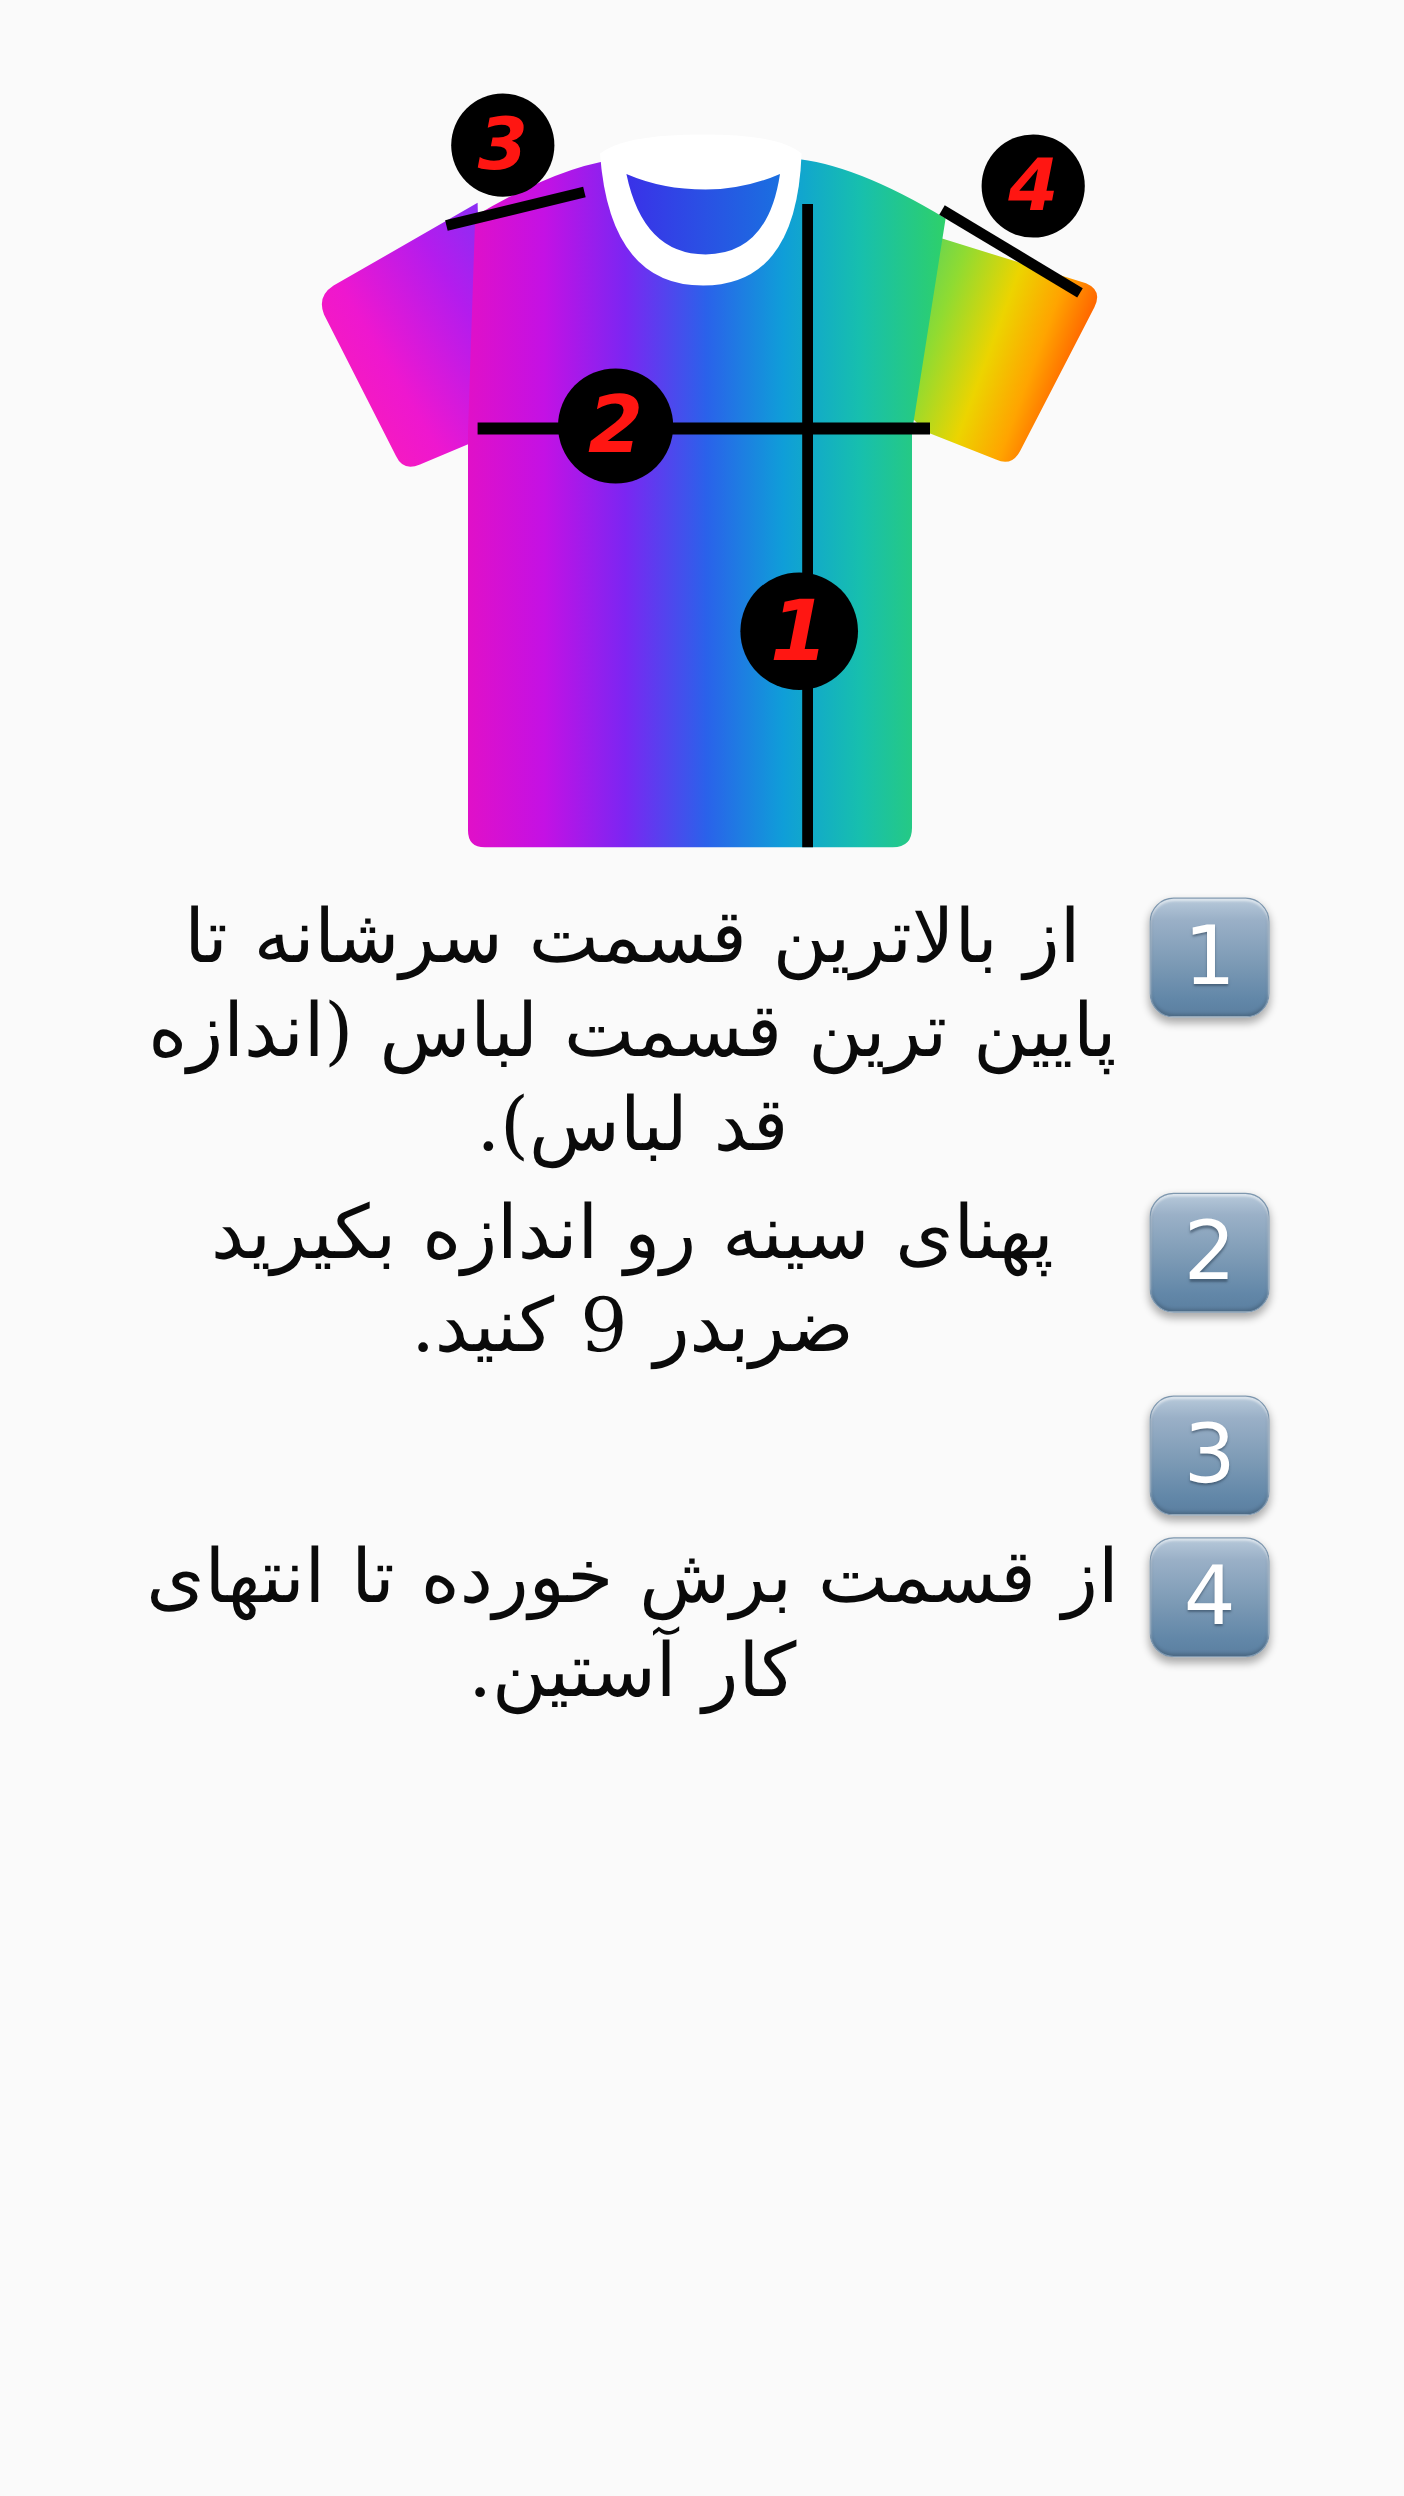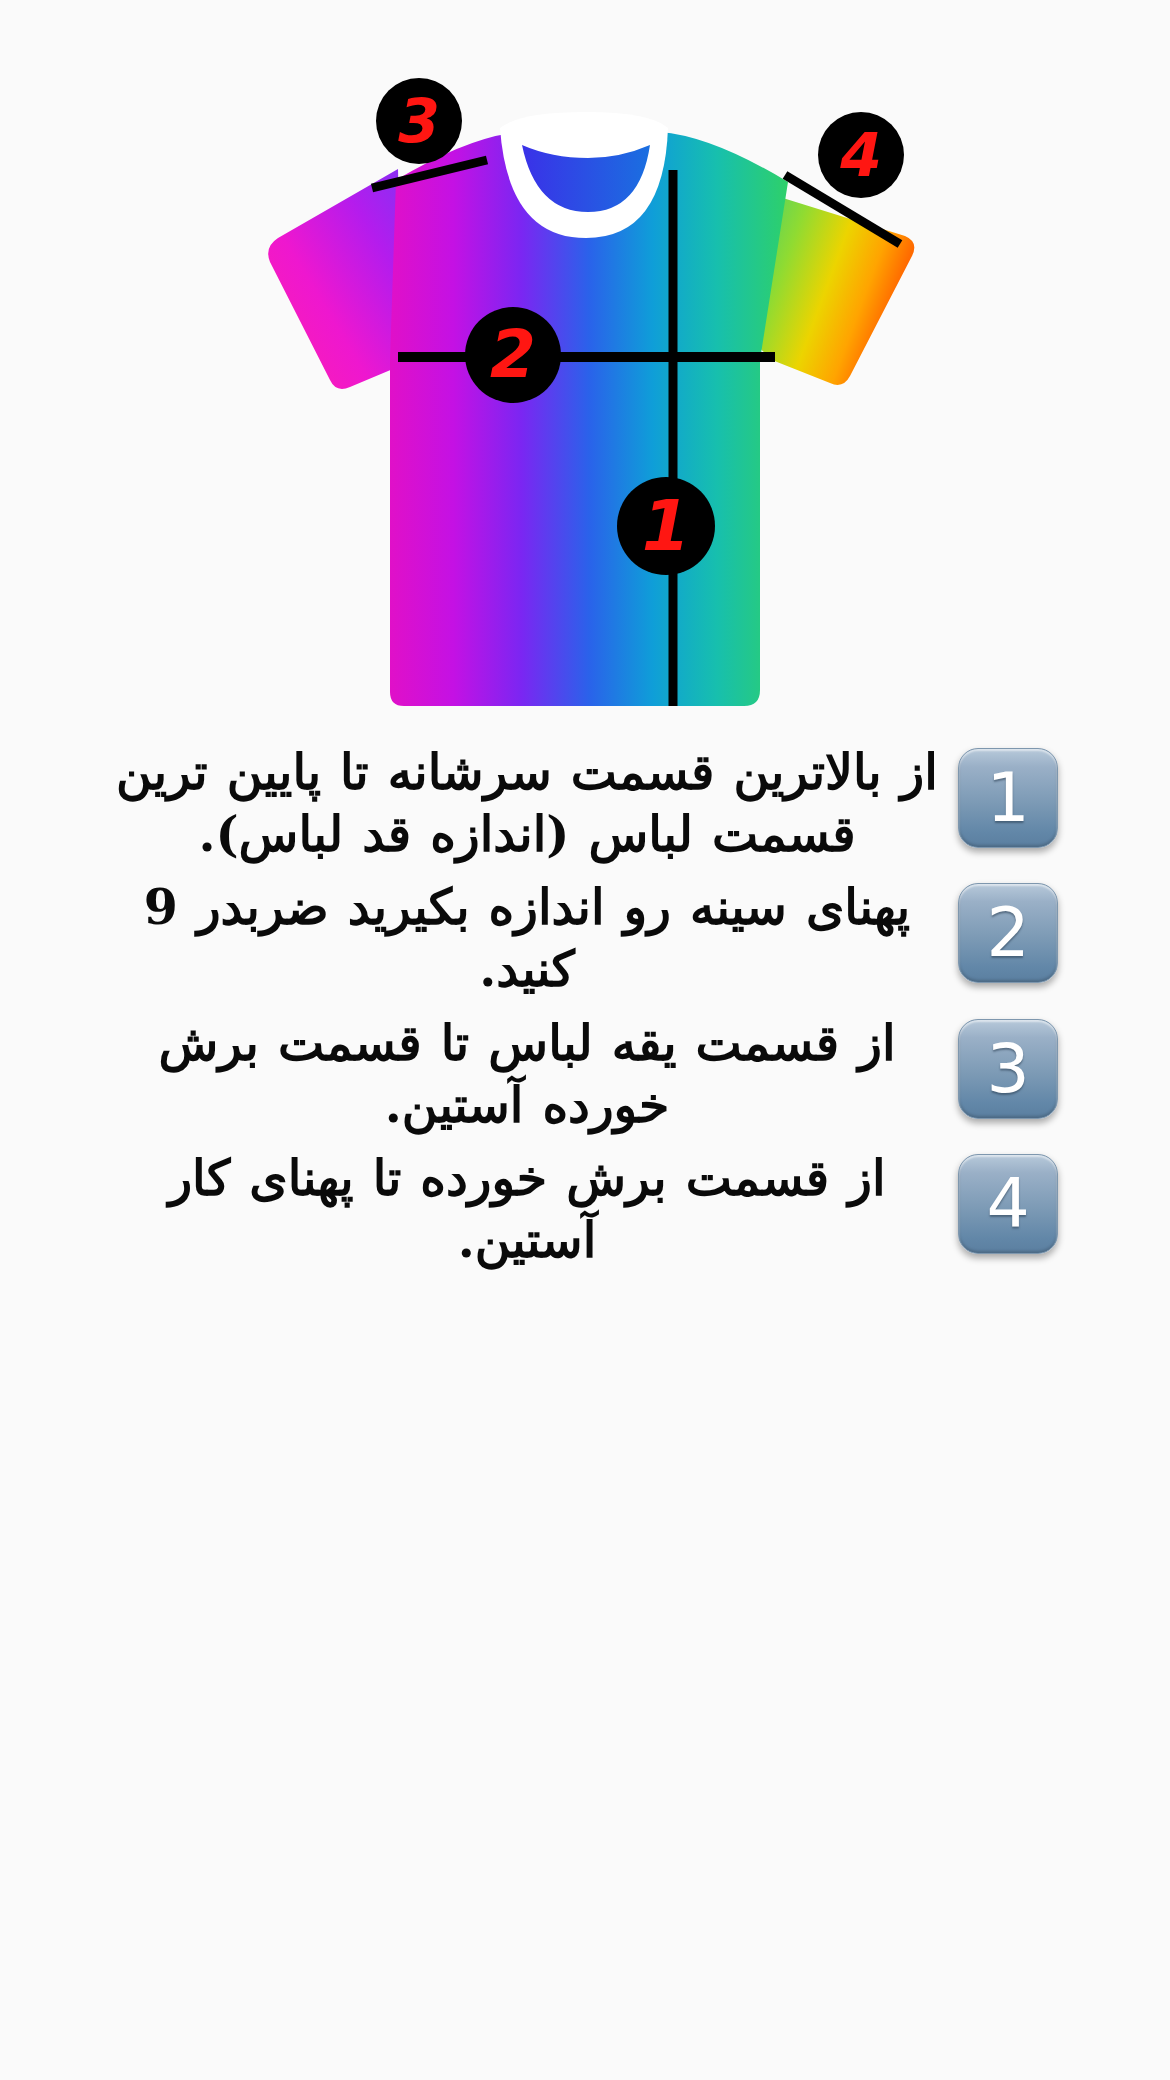--- a/index.html
+++ b/index.html
@@ -105,25 +105,25 @@
     font-family: "DejaVu Sans", sans-serif;
     font-size: 68px;
     font-weight: 500;
     line-height: 1;
     text-shadow: 0 2px 2px rgba(40,60,80,0.55);
     user-select: none;
   }
   .instruction-text {
     flex: 1 1 auto;
     text-align: center;
-    font-size: 49px;
+    font-size: 62px;
     line-height: 1.26;
     color: #0a0a0a;
     font-family: "DejaVu Serif", "Liberation Serif", serif;
-    font-weight: 700;
+    font-weight: 400;
     padding-top: 2px;
     word-spacing: 2px;
   }
 </style>
 </head>
 <body>
 
 <div id="illustration">
 
   <svg id="shirt-svg" viewBox="0 0 1170 730" xmlns="http://www.w3.org/2000/svg">
@@ -198,21 +198,20 @@
     <div class="instruction-text">از بالاترین قسمت سرشانه تا پایین ترین قسمت لباس (اندازه قد لباس).</div>
   </div>
 
   <div class="instruction-row">
     <div class="keycap">2</div>
     <div class="instruction-text">پهنای سینه رو اندازه بکیرید ضربدر 9 کنید.</div>
   </div>
 
   <div class="instruction-row">
     <div class="keycap">3</div>
-    <div class="instruction-text">از قسمت یقه لباس تا قسمت برش خورده آستین.</div>
   </div>
 
   <div class="instruction-row">
     <div class="keycap">4</div>
-    <div class="instruction-text">از قسمت برش خورده تا پهنای کار آستین.</div>
+    <div class="instruction-text">از قسمت برش خورده تا انتهای کار آستین.</div>
   </div>
 
 </div>
 
 </body></html>

